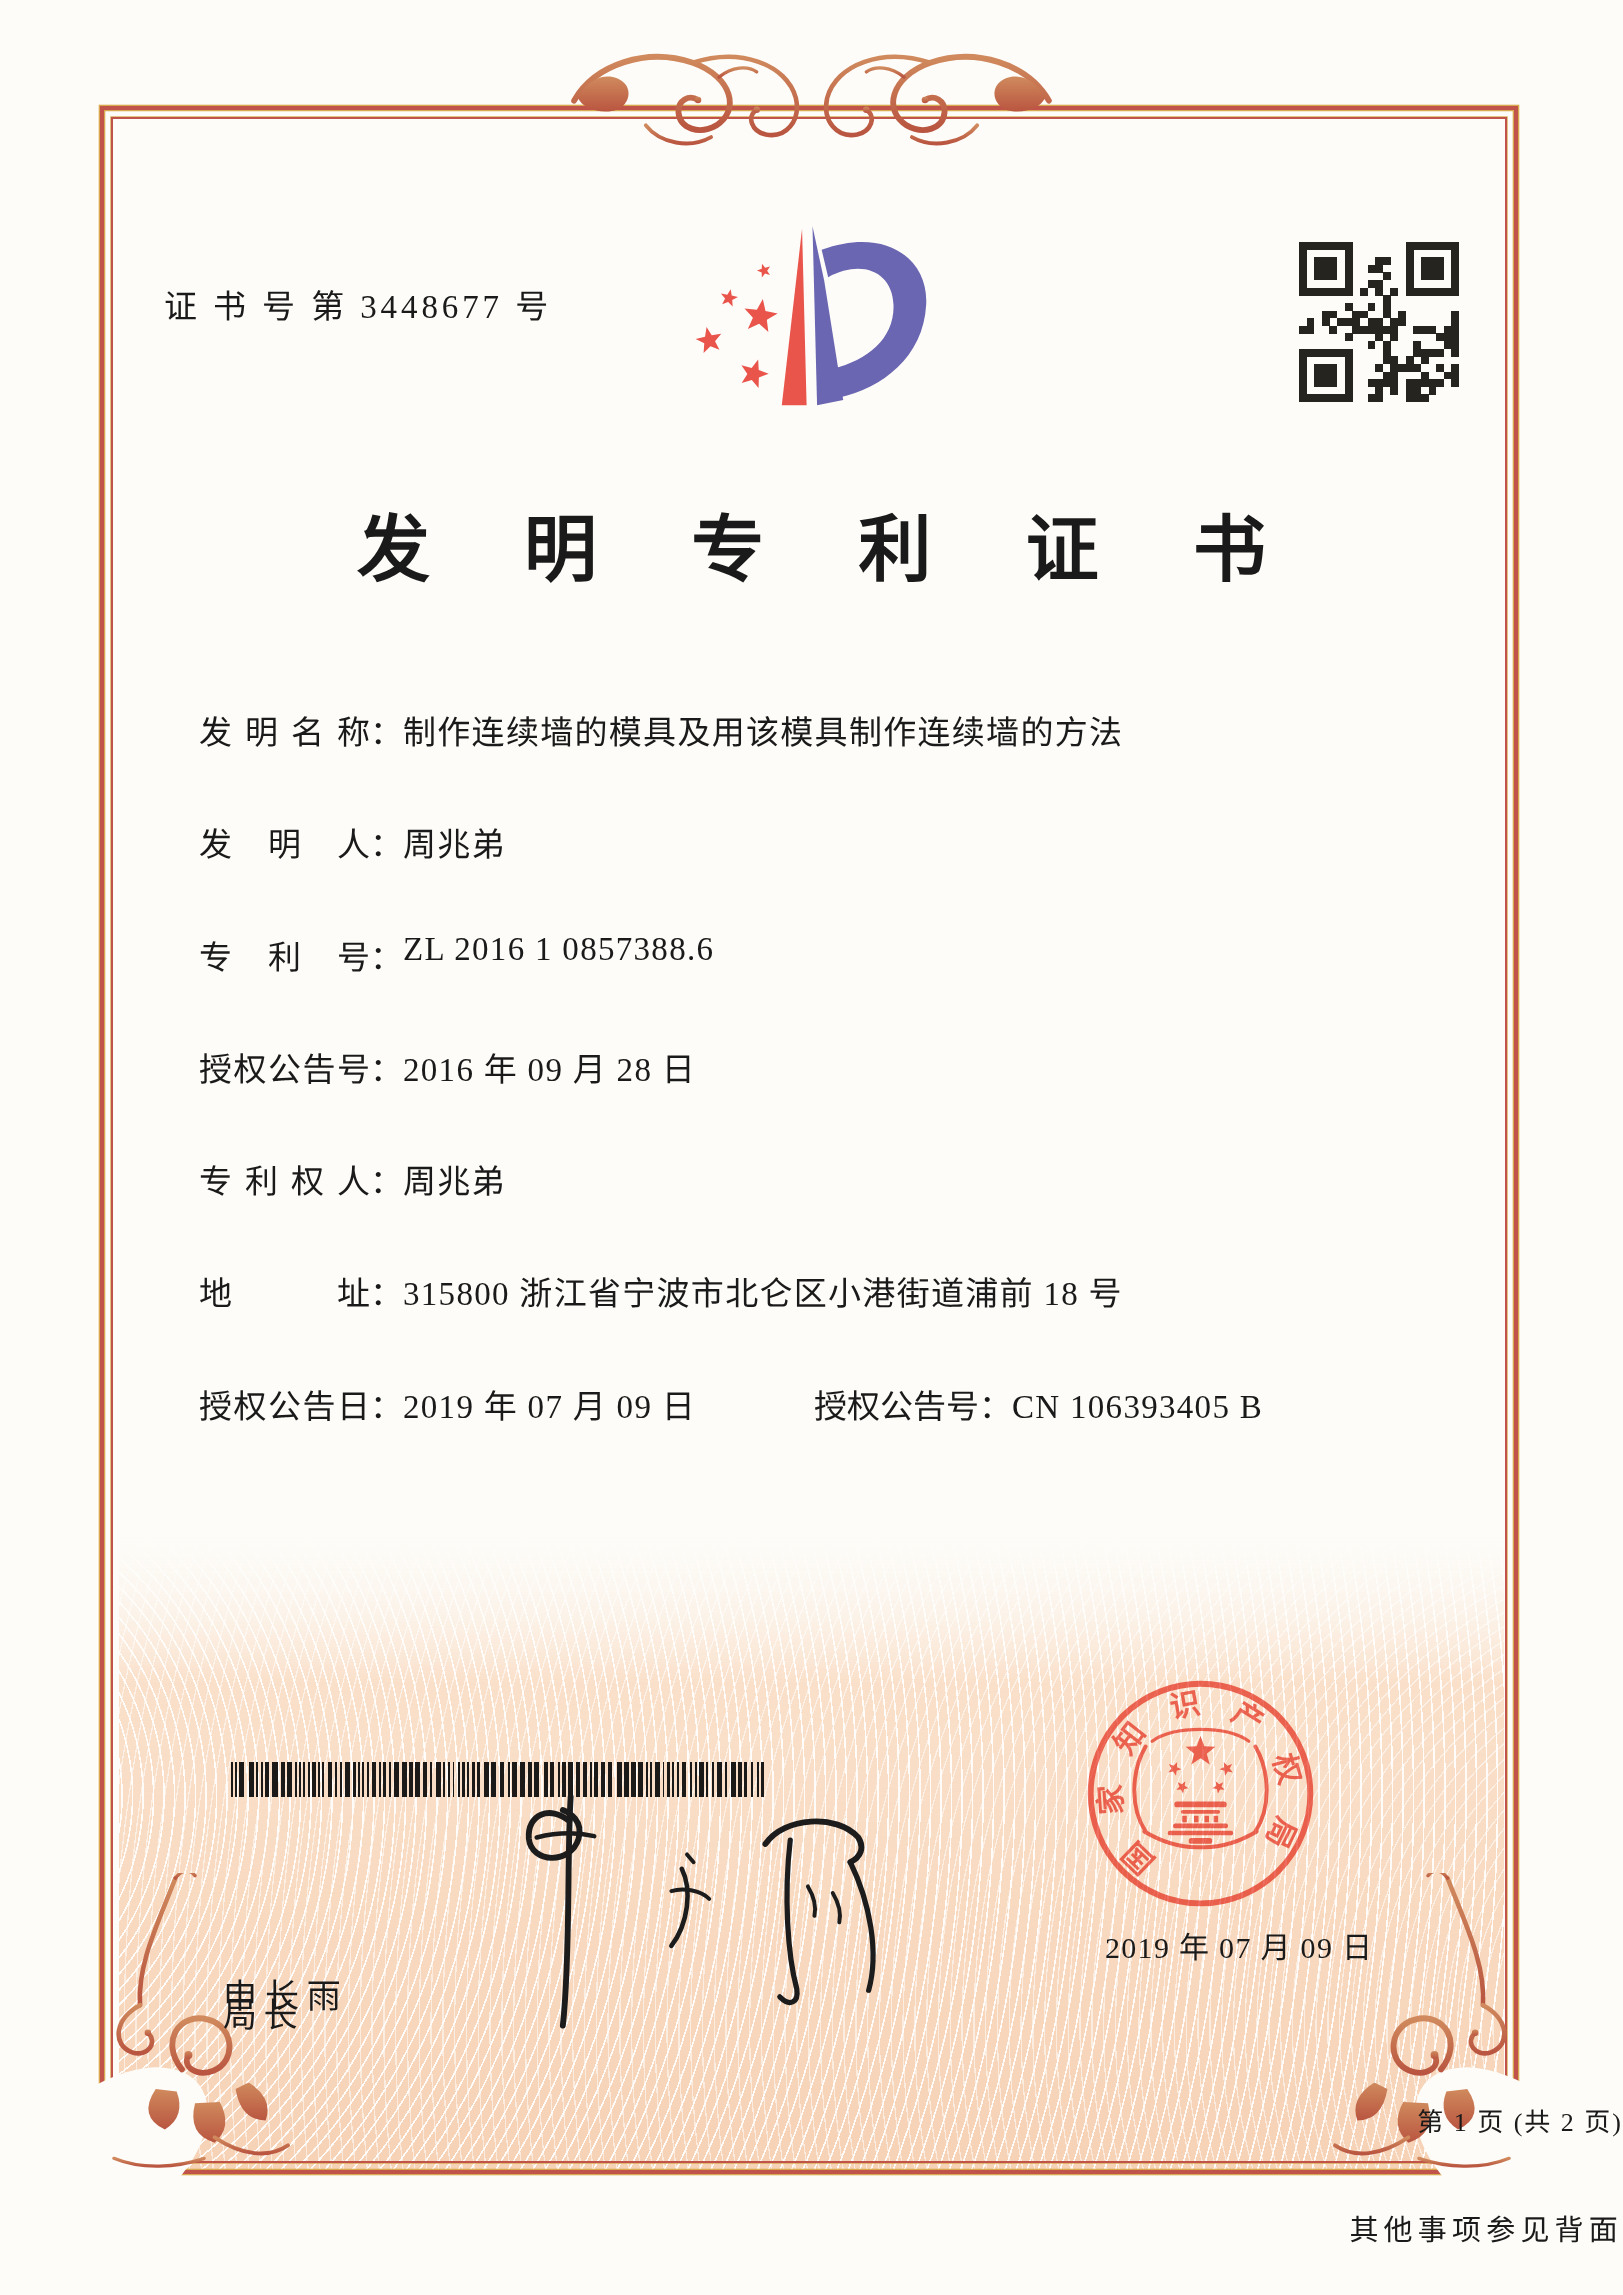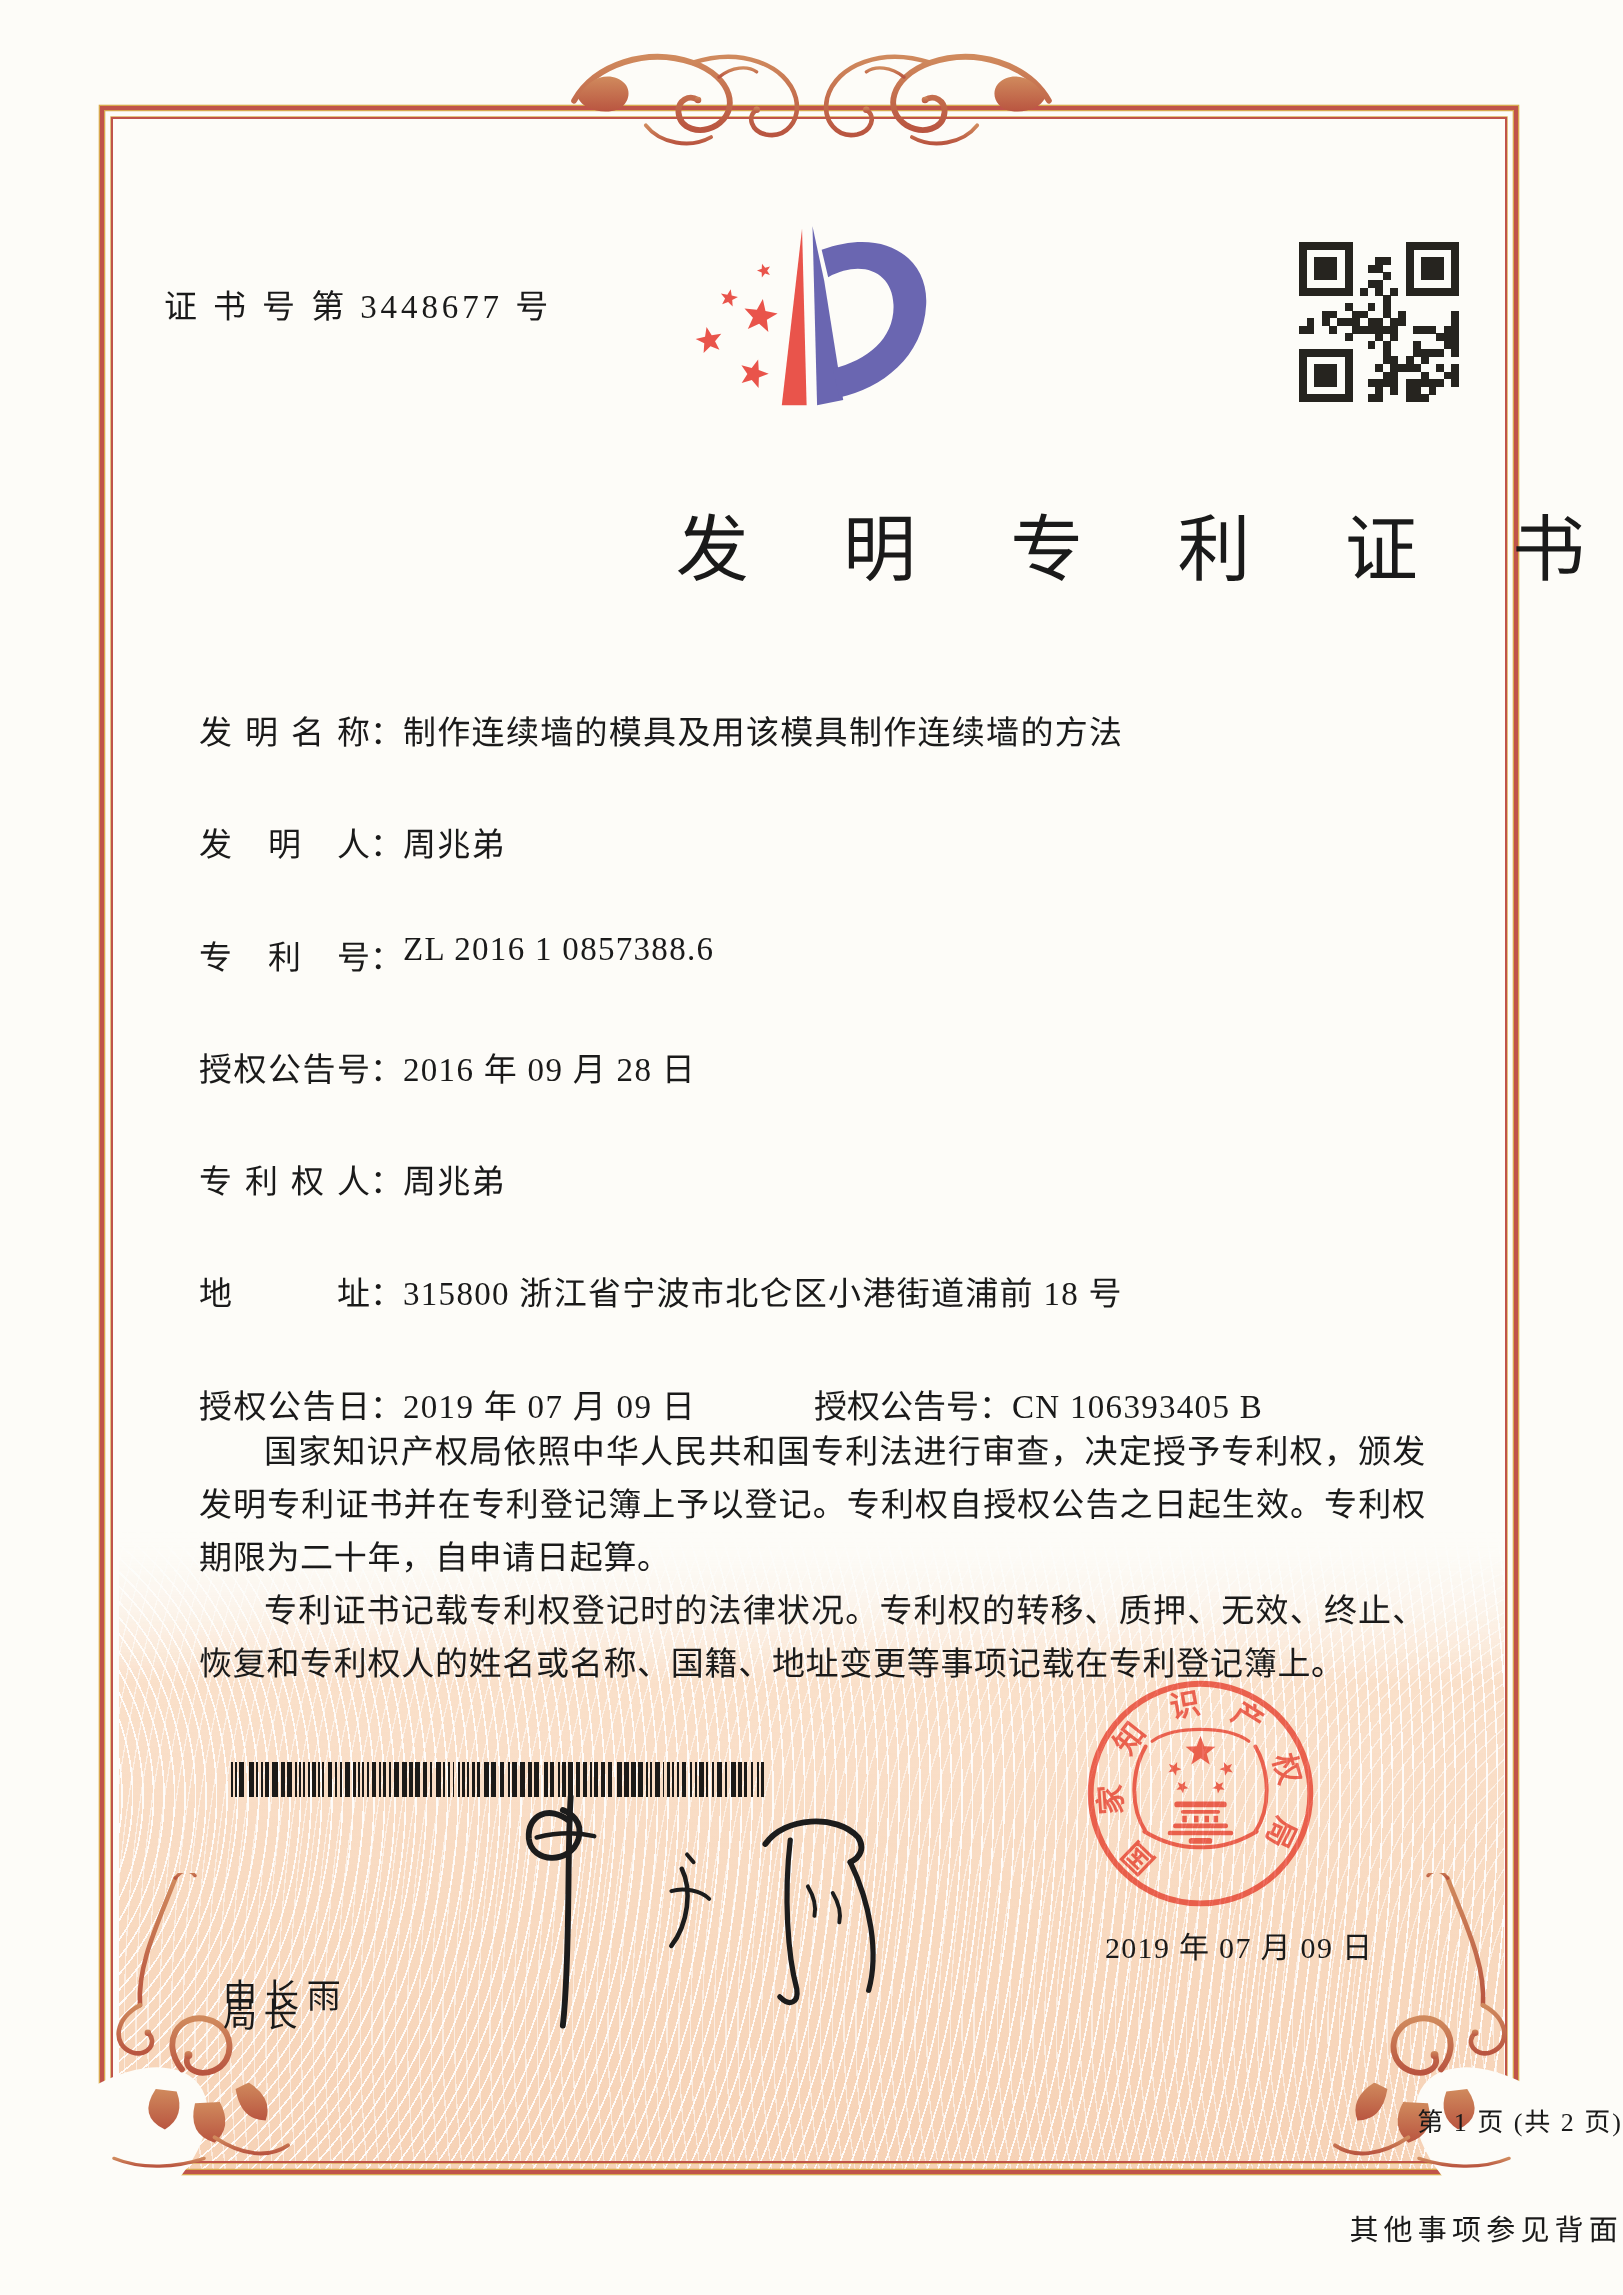--- a/index.html
+++ b/index.html
@@ -34,22 +34,22 @@
     position:absolute;left:111px;top:117px;width:1396px;height:2046px;z-index:2;
     border:2px solid var(--border-red);
     box-shadow:0 0 0 0.7px var(--gold);
   }
   .ornament{position:absolute;z-index:3}
   
   .cert-no{position:absolute;left:164px;top:280px;font-size:33px;letter-spacing:3.9px;z-index:4}
   .logo{position:absolute;left:691px;top:218px;z-index:4}
   .qr{position:absolute;left:1299px;top:242px;z-index:4}
   .title{
-    position:absolute;left:0;right:0;top:490px;text-align:right;z-index:4;
-    font-size:73px;font-weight:400;letter-spacing:38px;text-indent:38px;
+    position:absolute;left:0;right:0;top:490px;text-align:center;z-index:4;
+    font-size:73px;font-weight:700;letter-spacing:38px;text-indent:38px;
   }
   
   .fields{position:absolute;left:199px;top:706px;width:1231px;z-index:4;font-size:33px}
   .frow{position:absolute;left:0;white-space:nowrap}
   .flabel{display:inline-block;width:171px;text-align:justify;text-align-last:justify;vertical-align:top}
   .fcolon{display:inline-block;width:33px;vertical-align:top}
   .fvalue{letter-spacing:1.3px}
   .grant2{position:absolute;left:615px;top:0;white-space:nowrap}
   .glabel{display:inline-block}
   
@@ -368,24 +368,20 @@
         <span class="flabel">地址</span><span class="fcolon">：</span><span class="fvalue">315800 浙江省宁波市北仑区小港街道浦前 18 号</span>
       </div>
     <div class="frow" id="grant-row" style="top:674px">
       <span class="flabel" style="width:171px">授权公告日</span><span class="fcolon">：</span><span class="fvalue">2019 年 07 月 09 日</span>
       <span class="grant2">
         <span class="glabel">授权公告号</span><span class="fcolon">：</span><span class="fvalue">CN 106393405 B</span>
       </span>
     </div>
   </div>
 
-  <div class="paras">
-    <p>国家知识产权局依照中华人民共和国专利法进行审查，决定授予专利权，颁发发明专利证书并在专利登记簿上予以登记。专利权自授权公告之日起生效。专利权期限为二十年，自申请日起算。</p>
-    <p>专利证书记载专利权登记时的法律状况。专利权的转移、质押、无效、终止、恢复和专利权人的姓名或名称、国籍、地址变更等事项记载在专利登记簿上。</p>
-  </div>
 
   <svg class="barcode" width="545" height="35" viewBox="0 0 832 54" shape-rendering="crispEdges">
     <g id="barcode-bars" fill="#1c1a18">
         <rect x="0" y="0" width="4" height="54"></rect>
         <rect x="7" y="0" width="3" height="54"></rect>
         <rect x="13" y="0" width="8" height="54"></rect>
         <rect x="28" y="0" width="8" height="54"></rect>
         <rect x="39" y="0" width="3" height="54"></rect>
         <rect x="46" y="0" width="3" height="54"></rect>
         <rect x="53" y="0" width="6" height="54"></rect>

